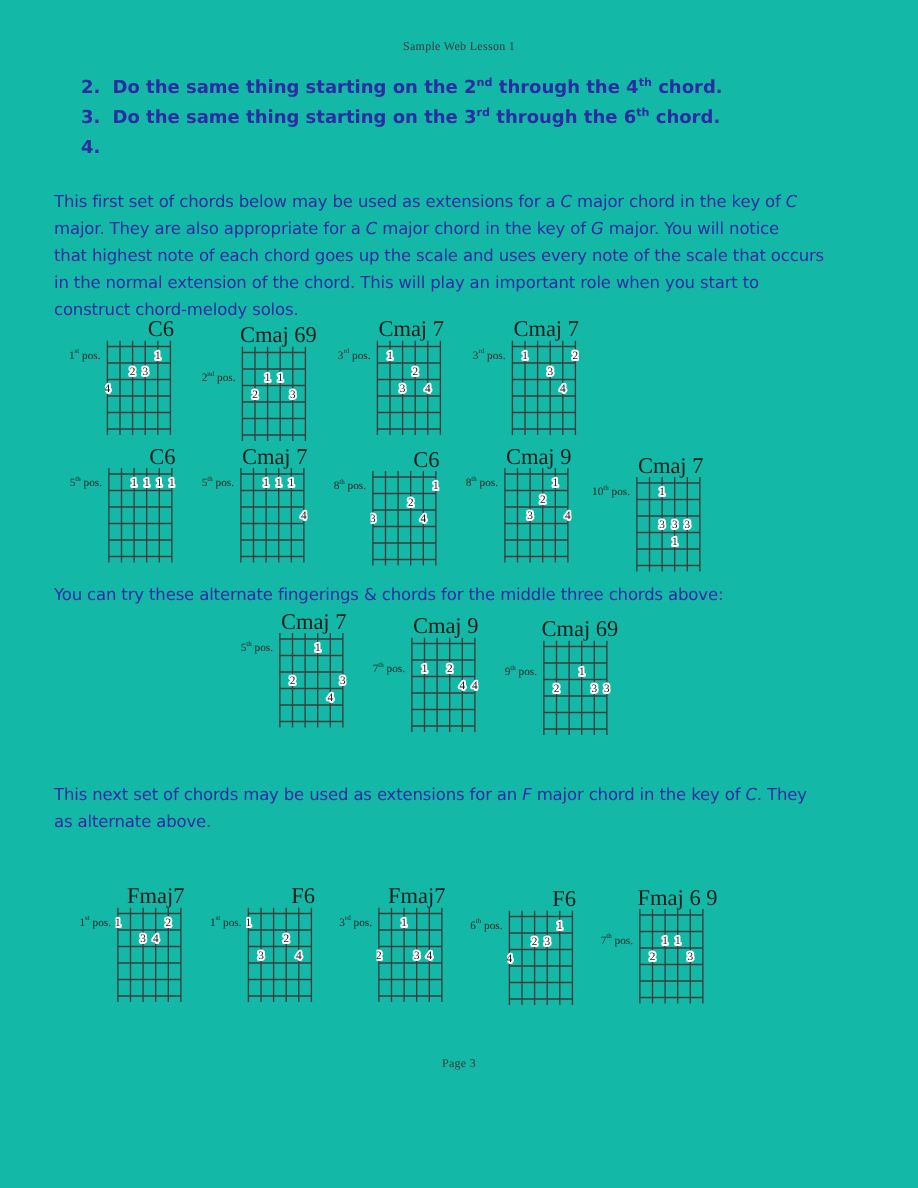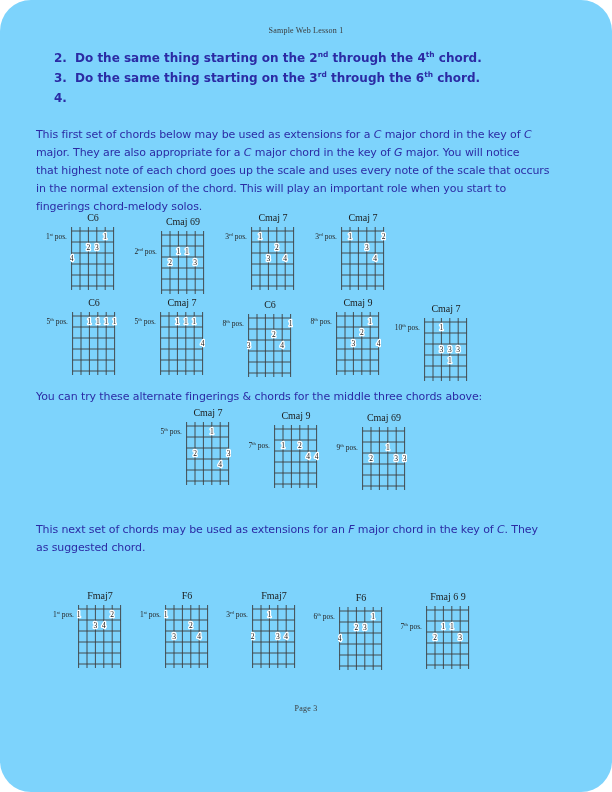--- a/index.html
+++ b/index.html
@@ -1,17 +1,17 @@
 <!DOCTYPE html>
 <html style="--blue: #2b2ba4;"><head>
 <meta charset="utf-8">
 <style>
   html,body{margin:0;padding:0;background:#ffffff;}
-  .page{position:relative;width:612px;height:792px;background:#7dd3fc;overflow:hidden;
-        font-family:"DejaVu Sans",sans-serif;border-radius:31px;}
+  .page{position:relative;width:612px;height:792px;background:#14b8a6;overflow:hidden;
+        font-family:"DejaVu Sans",sans-serif;}
   .doc-header,.doc-footer{position:absolute;left:0;width:100%;text-align:center;
         font-family:"Liberation Serif",serif;font-size:8px;color:#3a3a3a;letter-spacing:.2px;}
   .doc-header{top:26px;}
   .doc-footer{top:704px;}
 
   
   .num-list{position:absolute;top:48px;left:54px;color:var(--blue,#2b2ba4);
         font-size:12px;font-weight:bold;}
   .list-item{display:flex;line-height:20px;white-space:nowrap;}
   .list-item .num{width:18px;}
@@ -35,22 +35,22 @@
   .row-1 .diagram:nth-child(5){margin-top:6px;}
   .row-2 .diagram:nth-child(2){margin-top:3px;}
   .row-2 .diagram:nth-child(3){margin-top:5px;}
   .row-3 .diagram:nth-child(4){margin-top:2px;}
   .row-3 .diagram:nth-child(5){margin-top:1px;}
 
   .diagram{display:flex;}
   .pos-label{width:34px;padding-right:3px;text-align:right;white-space:nowrap;
         font-family:"Liberation Serif",serif;font-size:7.5px;color:#262626;line-height:9px;}
   .dbody{width:46px;}
-  .chord-label{height:15px;text-align:center;white-space:nowrap;
-        font-family:"Liberation Serif",serif;font-size:10px;color:#1c1c1c;}
+  .chord-label{height:15px;text-align:right;white-space:nowrap;
+        font-family:"Liberation Serif",serif;font-size:15px;color:#1c1c1c;}
   svg text{font-family:"Liberation Serif",serif;font-size:7.5px;fill:#161616;}
 </style>
 </head>
 <body>
 
 <div class="page">
   <div class="doc-header">Sample Web Lesson 1</div>
 
   <div class="num-list">
       <div class="list-item">
@@ -64,21 +64,21 @@
       <div class="list-item">
      <span class="num">4.</span>
    </div>
     </div>
 
   <div class="para para-1">
       <div class="text-line">This first set of chords below may be used as extensions for a <i>C</i> major chord in the key of <i>C</i></div>
       <div class="text-line">major. They are also appropriate for a <i>C</i> major chord in the key of <i>G</i> major. You will notice</div>
       <div class="text-line">that highest note of each chord goes up the scale and uses every note of the scale that occurs</div>
       <div class="text-line">in the normal extension of the chord. This will play an important role when you start to</div>
-      <div class="text-line">fingerings chord-melody solos.</div>
+      <div class="text-line">construct chord-melody solos.</div>
     </div>
 
   <div class="chord-row row-0">
       <div class="diagram">
       <span class="pos-label" style="margin-top:20px">1<sup>st</sup> pos.</span>
       <div class="dbody">
         <div class="chord-label">C6</div>
         <svg width="46" height="64" viewBox="0 0 46 64">
             <line x1="1.6" y1="0" x2="1.6" y2="63" stroke="#3d3d3d" stroke-width="0.9"></line>
             <line x1="10" y1="0" x2="10" y2="63" stroke="#3d3d3d" stroke-width="0.9"></line>
@@ -370,21 +370,21 @@
             <text x="10" y="34.2" text-anchor="middle" stroke="#ffffff" stroke-width="2.6" stroke-linejoin="round" paint-order="stroke">2</text>
             <text x="35.2" y="34.2" text-anchor="middle" stroke="#ffffff" stroke-width="2.6" stroke-linejoin="round" paint-order="stroke">3</text>
             <text x="43.6" y="34.2" text-anchor="middle" stroke="#ffffff" stroke-width="2.6" stroke-linejoin="round" paint-order="stroke">3</text>
           </svg>
       </div>
     </div>
     </div>
 
   <div class="para para-3">
       <div class="text-line">This next set of chords may be used as extensions for an <i>F</i> major chord in the key of <i>C</i>. They</div>
-      <div class="text-line">as suggested chord.</div>
+      <div class="text-line">as alternate above.</div>
     </div>
 
   <div class="chord-row row-3">
       <div class="diagram">
       <span class="pos-label" style="margin-top:20px">1<sup>st</sup> pos.</span>
       <div class="dbody">
         <div class="chord-label">Fmaj7</div>
         <svg width="46" height="64" viewBox="0 0 46 64">
             <line x1="1.6" y1="0" x2="1.6" y2="63" stroke="#3d3d3d" stroke-width="0.9"></line>
             <line x1="10" y1="0" x2="10" y2="63" stroke="#3d3d3d" stroke-width="0.9"></line>

